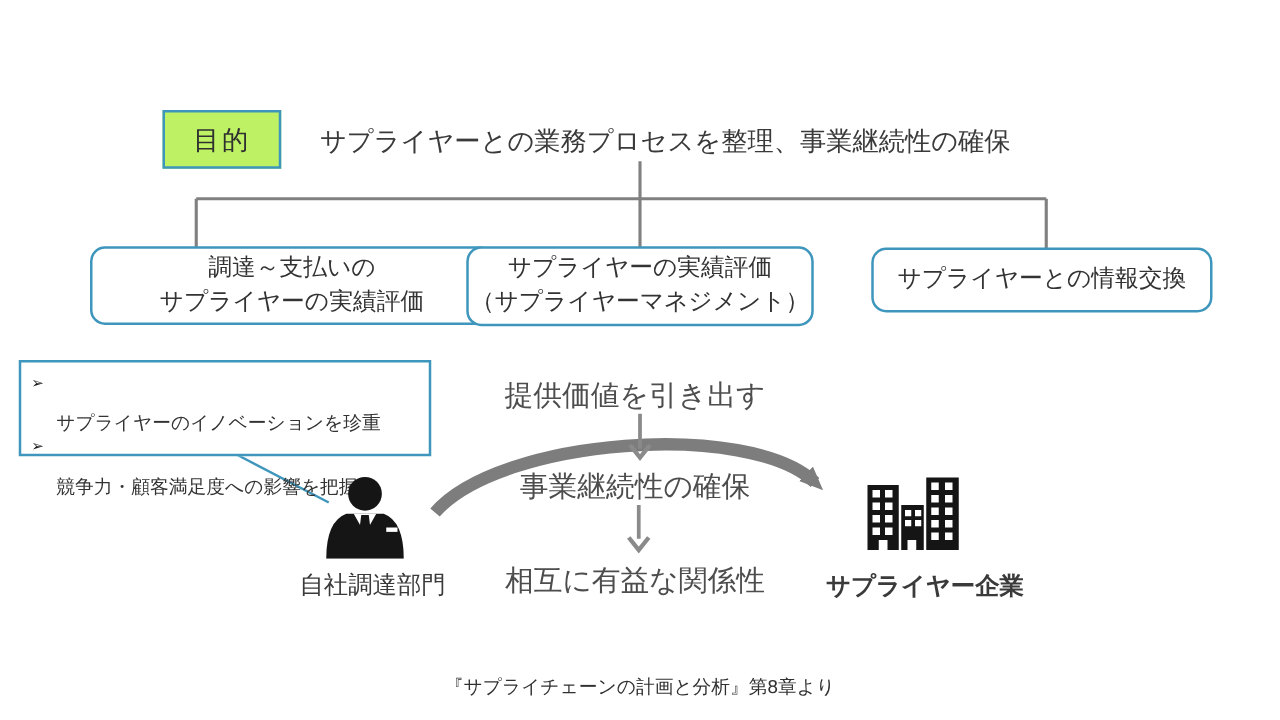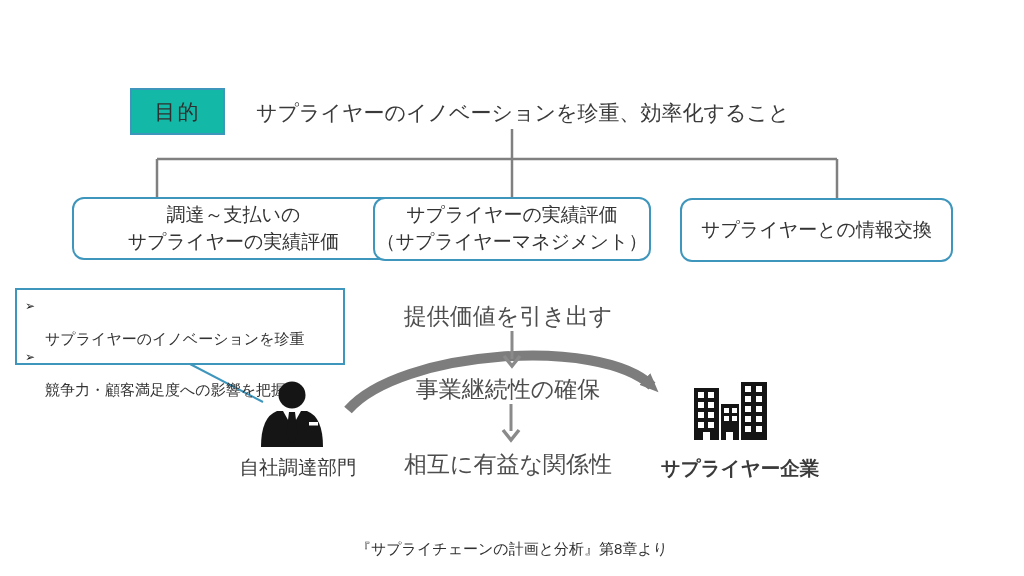--- a/index.html
+++ b/index.html
@@ -4,35 +4,35 @@
 <style>
   html,body{margin:0;padding:0;background:#fff;}
   #stage{
     position:relative;width:1024px;height:576px;background:#ffffff;overflow:hidden;
     font-family:"Liberation Sans","DejaVu Sans",sans-serif;color:#3a3a3a;
   }
   .abs{position:absolute;}
   svg.layer{position:absolute;left:0;top:0;z-index:1;}
   .purpose-box{
     left:130px;top:88px;width:95px;height:47px;box-sizing:border-box;
-    border:2.5px solid #3E96BD;background:#14b8a6;z-index:2;
+    border:2.5px solid #3E96BD;background:#bef264;z-index:2;
     display:flex;align-items:center;justify-content:center;
     font-size:21px;color:#2f2f2f;letter-spacing:2px;
   }
   .purpose-statement{
     left:256px;top:99px;width:520px;font-size:21px;color:#3a3a3a;z-index:2;white-space:nowrap;
   }
   .branch-box{
     box-sizing:border-box;border:2.5px solid #3E96BD;border-radius:12px;background:#fff;z-index:2;
     display:flex;flex-direction:column;align-items:center;justify-content:center;
     font-size:19px;line-height:1.42;color:#333;text-align:center;
   }
   .branch-1{left:52px;top:197px;width:323px;height:63px;margin-left:20px;}
   .branch-2{left:373px;top:197px;width:278px;height:64px;}
-  .branch-3{left:680px;top:198px;width:273px;height:64px;}
+  .branch-3{left:697px;top:198px;width:273px;height:52px;}
   .note-box{
     left:15px;top:288px;width:330px;height:77px;box-sizing:border-box;
     border:2px solid #3E96BD;background:#fff;z-index:2;
     padding:7px 4px 4px 8px;font-size:15px;line-height:1.28;color:#333;
   }
   .note-item{display:flex;}
   .note-bullet{width:20px;flex:0 0 20px;font-size:12px;padding-top:2px;color:#1c1c1c;}
   .note-text{flex:1;margin-top:32px;}
   .flow-step{
     left:368px;width:280px;text-align:center;font-size:23px;color:#4d4d4d;z-index:2;white-space:nowrap;
@@ -80,21 +80,21 @@
     </g>
     <g stroke="#8a8a8a" fill="none">
       <line x1="511" y1="404" x2="511" y2="431" stroke-width="3"></line>
       <polyline points="503,430 511,440 519,430" stroke-width="3.5"></polyline>
     </g>
   </svg>
 
   <div class="abs purpose-box">
     <span>目的</span>
   </div>
-  <div class="abs purpose-statement">サプライヤーのイノベーションを珍重、効率化すること</div>
+  <div class="abs purpose-statement">サプライヤーとの業務プロセスを整理、事業継続性の確保</div>
 
   <div class="abs branch-box branch-1">
     <div>調達～支払いの</div>
     <div>サプライヤーの実績評価</div>
   </div>
   <div class="abs branch-box branch-2">
     <div>サプライヤーの実績評価</div>
     <div>（サプライヤーマネジメント）</div>
   </div>
   <div class="abs branch-box branch-3">

